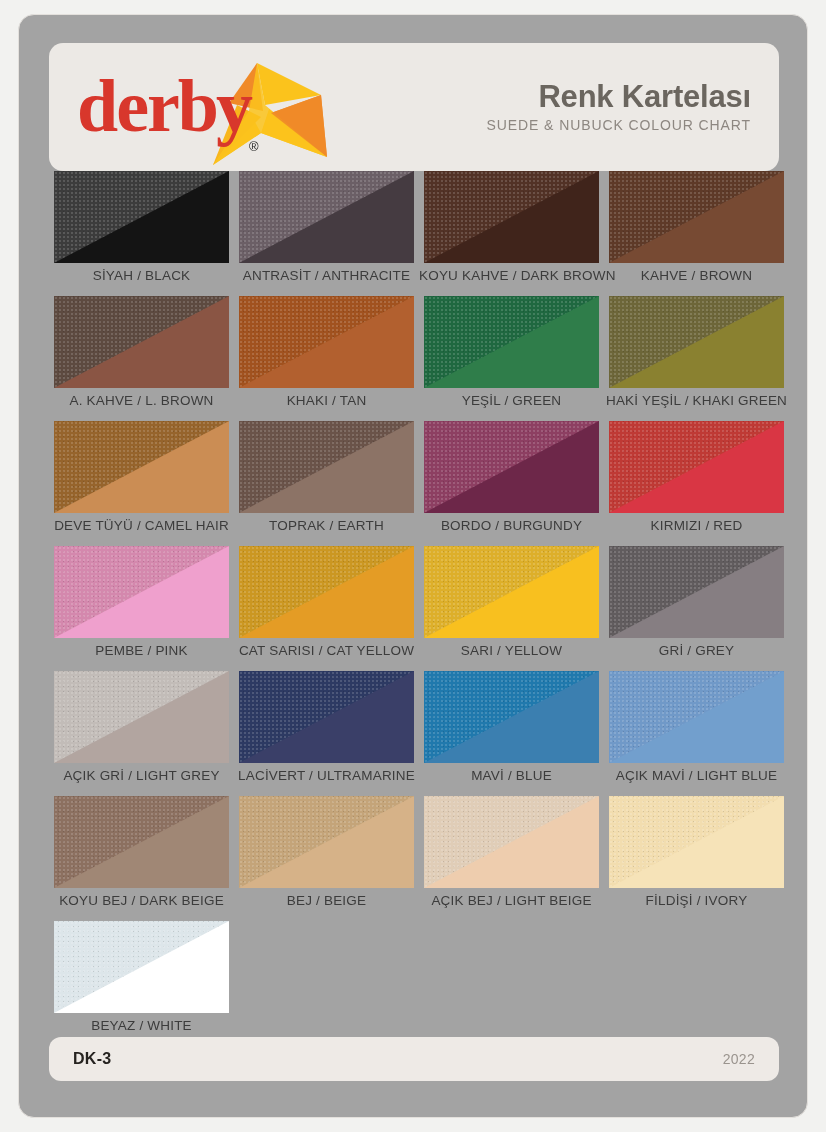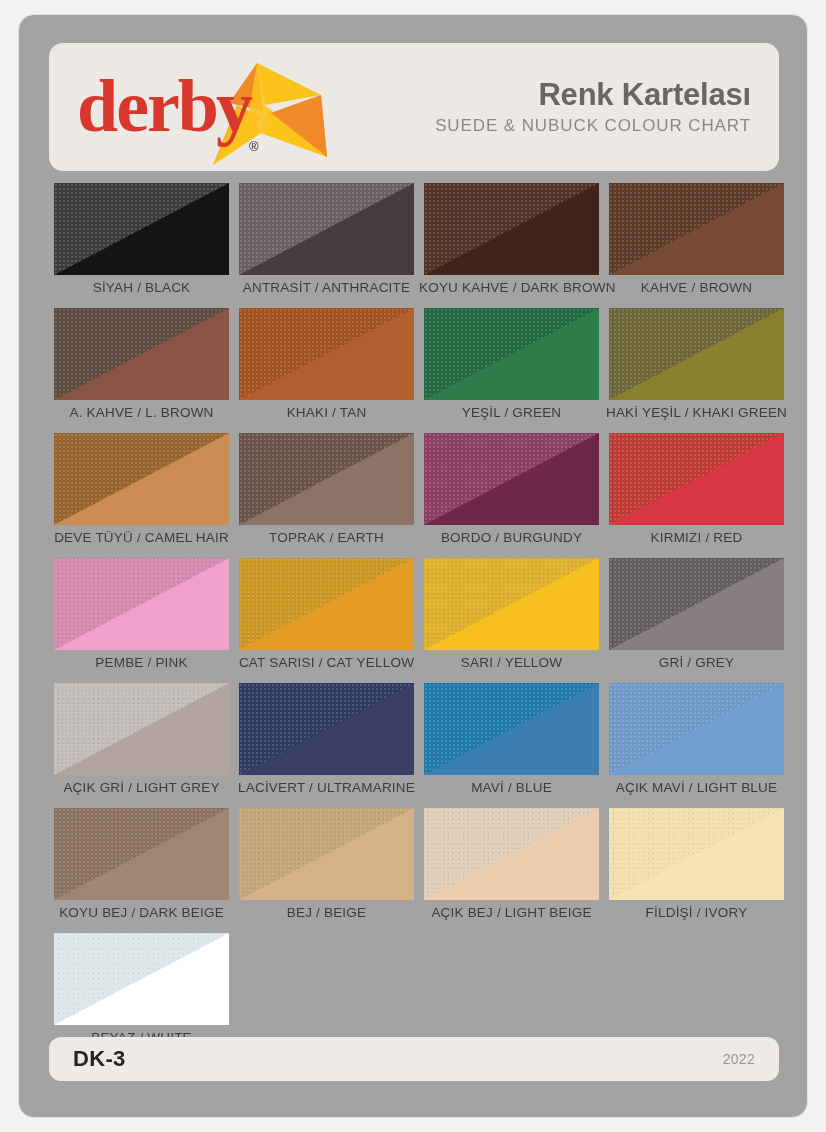--- a/index.html
+++ b/index.html
@@ -94,32 +94,32 @@
     color: #74706a;
   }
   #title-line2 {
     font-size: 31px;
     font-weight: 700;
     letter-spacing: -0.2px;
     line-height: 1.2;
     color: #6b665f;
   }
   #title-line3 {
-    font-size: 17px;
+    font-size: 14px;
     font-weight: 400;
     letter-spacing: 0.9px;
     line-height: 1.5;
     color: #8d8781;
   }
 
   
   #swatch-grid {
     position: absolute;
     left: 30px;
-    top: 168px;
+    top: 156px;
     width: 740px;
     display: flex;
     flex-wrap: wrap;
   }
   .swatch-cell {
     width: 185px;
     height: 125px;
     position: relative;
   }
   .swatch-chip {
@@ -166,21 +166,21 @@
     width: 730px;
     height: 44px;
     background: #eeeae6;
     border-radius: 12px;
     display: flex;
     align-items: center;
     justify-content: space-between;
     padding: 0 24px;
   }
   #footer-code {
-    font-size: 22px;
+    font-size: 16px;
     font-weight: 700;
     color: #262320;
     letter-spacing: 0.3px;
   }
   #footer-year {
     font-size: 14px;
     color: #9a948e;
     letter-spacing: 0.3px;
   }
 </style>

